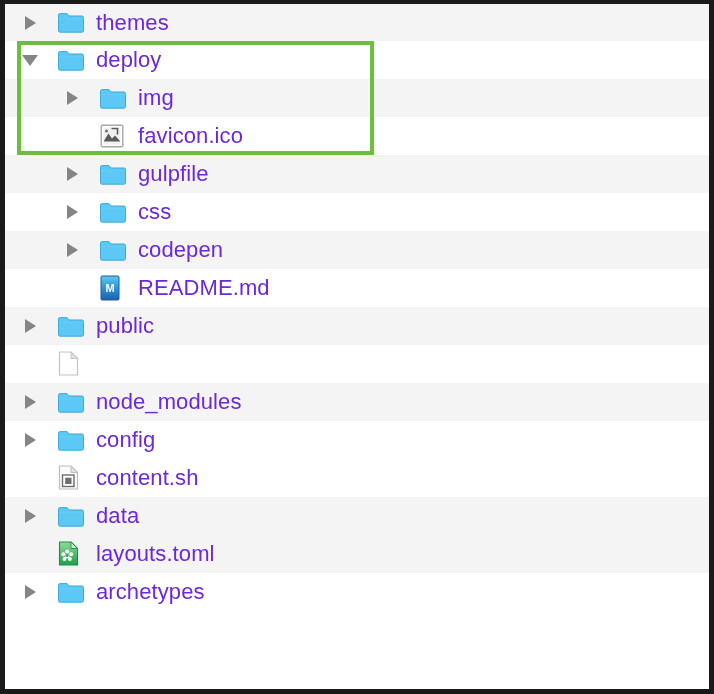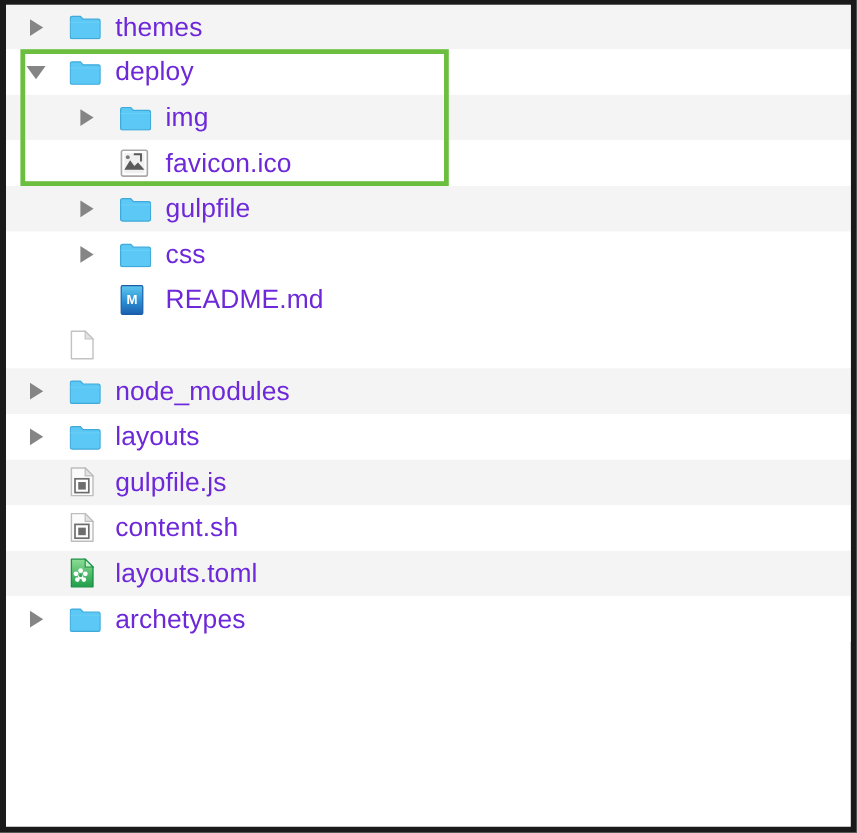--- a/index.html
+++ b/index.html
@@ -183,37 +183,61 @@
           <span class="tri-right"></span>
         </span>
         <span class="icon">
           <svg width="26" height="21" viewBox="0 0 26 21">
             <path d="M0.5 3.2 Q0.5 1.6 2.1 1.6 L9.0 1.6 L11.2 4.0 L23.9 4.0 Q25.5 4.0 25.5 5.6 L25.5 18.6 Q25.5 20.2 23.9 20.2 L2.1 20.2 Q0.5 20.2 0.5 18.6 Z" fill="#5bc8f5" stroke="#3fa9da" stroke-width="1"></path>
             <path d="M0.5 6.2 L25.5 6.2 L25.5 7.2 L0.5 7.2 Z" fill="#6fd0f7" opacity="0.7"></path>
           </svg>
         </span>
         <span class="label">css</span>
       </div>
+      <div class="tree-row lvl2 stripe">
+        <span class="twisty">
+          <span class="tri-right"></span>
+        </span>
+        <span class="icon">
+          <svg width="26" height="21" viewBox="0 0 26 21">
+            <path d="M0.5 3.2 Q0.5 1.6 2.1 1.6 L9.0 1.6 L11.2 4.0 L23.9 4.0 Q25.5 4.0 25.5 5.6 L25.5 18.6 Q25.5 20.2 23.9 20.2 L2.1 20.2 Q0.5 20.2 0.5 18.6 Z" fill="#5bc8f5" stroke="#3fa9da" stroke-width="1"></path>
+            <path d="M0.5 6.2 L25.5 6.2 L25.5 7.2 L0.5 7.2 Z" fill="#6fd0f7" opacity="0.7"></path>
+          </svg>
+        </span>
+        <span class="label">codepen</span>
+      </div>
       <div class="tree-row lvl2">
         <span class="twisty"></span>
         <span class="icon">
           <svg width="20" height="26" viewBox="0 0 20 26">
             <defs>
               <linearGradient id="mdg" x1="0" y1="0" x2="0" y2="1">
                 <stop offset="0%" stop-color="#5ec8ee"></stop>
                 <stop offset="55%" stop-color="#2a8fd4"></stop>
                 <stop offset="100%" stop-color="#1b5fae"></stop>
               </linearGradient>
             </defs>
             <rect x="1" y="1" width="18" height="24" rx="1.2" fill="url(#mdg)" stroke="#1a5ca8" stroke-width="1"></rect>
             <text x="10" y="16.5" font-family="Liberation Sans, sans-serif" font-size="11" font-weight="bold" fill="#ffffff" text-anchor="middle">M</text>
           </svg>
         </span>
         <span class="label">README.md</span>
       </div>
+      <div class="tree-row lvl1 stripe">
+        <span class="twisty">
+          <span class="tri-right"></span>
+        </span>
+        <span class="icon">
+          <svg width="26" height="21" viewBox="0 0 26 21">
+            <path d="M0.5 3.2 Q0.5 1.6 2.1 1.6 L9.0 1.6 L11.2 4.0 L23.9 4.0 Q25.5 4.0 25.5 5.6 L25.5 18.6 Q25.5 20.2 23.9 20.2 L2.1 20.2 Q0.5 20.2 0.5 18.6 Z" fill="#5bc8f5" stroke="#3fa9da" stroke-width="1"></path>
+            <path d="M0.5 6.2 L25.5 6.2 L25.5 7.2 L0.5 7.2 Z" fill="#6fd0f7" opacity="0.7"></path>
+          </svg>
+        </span>
+        <span class="label">public</span>
+      </div>
       <div class="tree-row lvl1">
         <span class="twisty"></span>
         <span class="icon">
           <svg width="22" height="26" viewBox="0 0 22 26">
             <path d="M1.5 1 L13 1 L19.5 7.5 L19.5 24 L1.5 24 Z" fill="#ffffff" stroke="#c3c3c3" stroke-width="1.2" stroke-linejoin="round"></path>
             <path d="M13 1 L13 7.5 L19.5 7.5 Z" fill="#e3e3e3" stroke="#c3c3c3" stroke-width="1"></path>
           </svg>
         </span>
       </div>
       <div class="tree-row lvl1 stripe">
@@ -231,45 +255,45 @@
       <div class="tree-row lvl1">
         <span class="twisty">
           <span class="tri-right"></span>
         </span>
         <span class="icon">
           <svg width="26" height="21" viewBox="0 0 26 21">
             <path d="M0.5 3.2 Q0.5 1.6 2.1 1.6 L9.0 1.6 L11.2 4.0 L23.9 4.0 Q25.5 4.0 25.5 5.6 L25.5 18.6 Q25.5 20.2 23.9 20.2 L2.1 20.2 Q0.5 20.2 0.5 18.6 Z" fill="#5bc8f5" stroke="#3fa9da" stroke-width="1"></path>
             <path d="M0.5 6.2 L25.5 6.2 L25.5 7.2 L0.5 7.2 Z" fill="#6fd0f7" opacity="0.7"></path>
           </svg>
         </span>
-        <span class="label">layouts</span>
-      </div>
-      <div class="tree-row lvl1 stripe">
+        <span class="label">config</span>
+      </div>
+      <div class="tree-row lvl1">
         <span class="twisty"></span>
         <span class="icon">
           <svg width="22" height="26" viewBox="0 0 22 26">
             <path d="M1.5 1 L13 1 L19.5 7.5 L19.5 24 L1.5 24 Z" fill="#fbfbfb" stroke="#bdbdbd" stroke-width="1.2" stroke-linejoin="round"></path>
             <path d="M13 1 L13 7.5 L19.5 7.5 Z" fill="#e3e3e3" stroke="#bdbdbd" stroke-width="1"></path>
             <rect x="4.5" y="10" width="11.5" height="11.5" fill="#ffffff" stroke="#6d6d6d" stroke-width="1.4"></rect>
             <rect x="7.2" y="12.7" width="6.3" height="6.3" fill="#6d6d6d"></rect>
           </svg>
         </span>
-        <span class="label">gulpfile.js</span>
-      </div>
-      <div class="tree-row lvl1">
-        <span class="twisty"></span>
-        <span class="icon">
-          <svg width="22" height="26" viewBox="0 0 22 26">
-            <path d="M1.5 1 L13 1 L19.5 7.5 L19.5 24 L1.5 24 Z" fill="#fbfbfb" stroke="#bdbdbd" stroke-width="1.2" stroke-linejoin="round"></path>
-            <path d="M13 1 L13 7.5 L19.5 7.5 Z" fill="#e3e3e3" stroke="#bdbdbd" stroke-width="1"></path>
-            <rect x="4.5" y="10" width="11.5" height="11.5" fill="#ffffff" stroke="#6d6d6d" stroke-width="1.4"></rect>
-            <rect x="7.2" y="12.7" width="6.3" height="6.3" fill="#6d6d6d"></rect>
-          </svg>
-        </span>
         <span class="label">content.sh</span>
+      </div>
+      <div class="tree-row lvl1 stripe">
+        <span class="twisty">
+          <span class="tri-right"></span>
+        </span>
+        <span class="icon">
+          <svg width="26" height="21" viewBox="0 0 26 21">
+            <path d="M0.5 3.2 Q0.5 1.6 2.1 1.6 L9.0 1.6 L11.2 4.0 L23.9 4.0 Q25.5 4.0 25.5 5.6 L25.5 18.6 Q25.5 20.2 23.9 20.2 L2.1 20.2 Q0.5 20.2 0.5 18.6 Z" fill="#5bc8f5" stroke="#3fa9da" stroke-width="1"></path>
+            <path d="M0.5 6.2 L25.5 6.2 L25.5 7.2 L0.5 7.2 Z" fill="#6fd0f7" opacity="0.7"></path>
+          </svg>
+        </span>
+        <span class="label">data</span>
       </div>
       <div class="tree-row lvl1 stripe">
         <span class="twisty"></span>
         <span class="icon">
           <svg width="22" height="26" viewBox="0 0 22 26">
             <defs>
               <linearGradient id="cfg" x1="0" y1="0" x2="0" y2="1">
                 <stop offset="0%" stop-color="#8ddc94"></stop>
                 <stop offset="100%" stop-color="#1f9e4b"></stop>
               </linearGradient>

